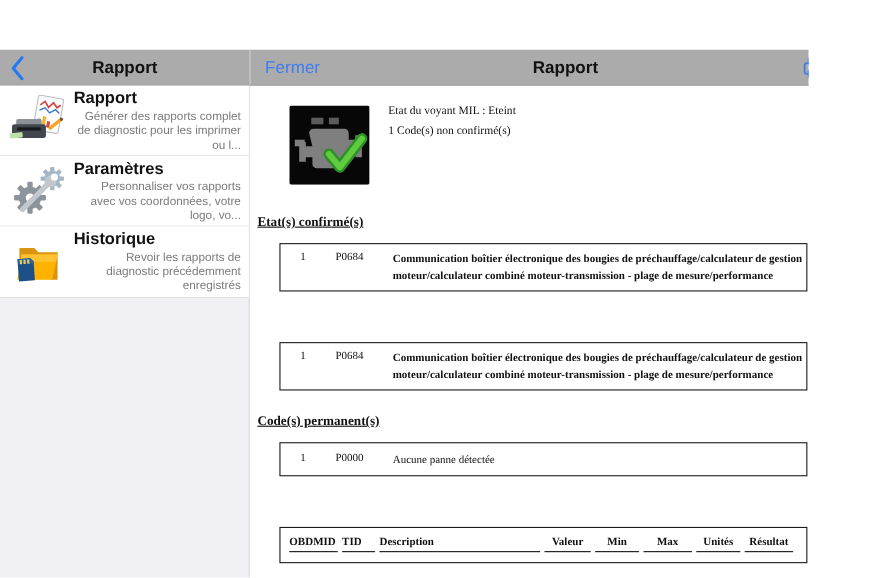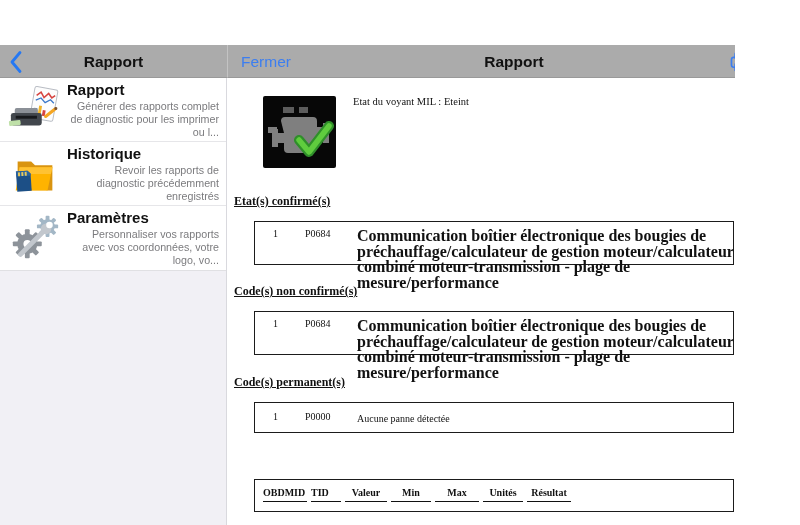--- a/index.html
+++ b/index.html
@@ -53,21 +53,21 @@
   .h-permanent{top:297px;}
   .h-monitored{top:371px;}
   .h-comments{top:455px;}
 
   .codebox{position:absolute;left:26px;width:480px;border:1.5px solid #1b1b1b;background:#fff;}
   .box-confirmed{top:143px;height:44px;}
   .box-notconfirmed{top:233px;height:44px;}
   .box-permanent{top:324px;height:31px;}
   .c-num{position:absolute;left:18px;top:6px;font-size:10px;}
   .c-code{position:absolute;left:50px;top:6px;font-size:10px;}
-  .c-desc{position:absolute;left:102px;top:6px;width:382px;font-size:16px;
+  .c-desc{position:absolute;left:102px;top:6px;width:382px;font-size:10px;
     line-height:15.5px;font-weight:bold;}
   .box-permanent .c-num,.box-permanent .c-code,.box-permanent .c-desc{top:8px;}
   .box-permanent .c-desc{font-weight:normal;font-size:10px;}
 
   .tablebox{position:absolute;left:26px;top:401px;width:480px;height:33px;
     border:1.5px solid #1b1b1b;background:#fff;display:flex;align-items:flex-start;
     padding:7px 8px 0 8px;gap:4px;}
   .th{font-size:10px;font-weight:bold;border-bottom:1.5px solid #111;
     padding-bottom:3px;white-space:nowrap;}
   .th.c{text-align:center;}
@@ -128,20 +128,90 @@
             </g>
             <rect x="7" y="23" width="24" height="7" rx="2" fill="#8b9097"></rect>
             <rect x="3" y="28" width="32" height="13" rx="2.5" fill="#42474d"></rect>
             <rect x="8" y="31" width="22" height="3" fill="#17191c"></rect>
             <rect x="1" y="36" width="12" height="5" rx="1" fill="#bfe0a8" transform="rotate(-6 7 38)"></rect>
           </svg>
         </div>
         <div class="mi-texts">
           <div class="mi-title">Rapport</div>
           <div class="mi-desc">Générer des rapports complet de diagnostic pour les imprimer ou l...</div>
+        </div>
+      </div>
+
+      <div class="menu-item">
+        <div class="mi-icon">
+          <svg width="54" height="50" viewBox="0 0 56 50">
+            <g fill="#8d939a" transform="translate(20,31)">
+              <g>
+                  <rect x="-2.5" y="-15" width="5" height="7" rx="1"></rect>
+                </g>
+              <g transform="rotate(45)">
+                  <rect x="-2.5" y="-15" width="5" height="7" rx="1"></rect>
+                </g>
+              <g transform="rotate(90)">
+                  <rect x="-2.5" y="-15" width="5" height="7" rx="1"></rect>
+                </g>
+              <g transform="rotate(135)">
+                  <rect x="-2.5" y="-15" width="5" height="7" rx="1"></rect>
+                </g>
+              <g transform="rotate(180)">
+                  <rect x="-2.5" y="-15" width="5" height="7" rx="1"></rect>
+                </g>
+              <g transform="rotate(225)">
+                  <rect x="-2.5" y="-15" width="5" height="7" rx="1"></rect>
+                </g>
+              <g transform="rotate(270)">
+                  <rect x="-2.5" y="-15" width="5" height="7" rx="1"></rect>
+                </g>
+              <g transform="rotate(315)">
+                  <rect x="-2.5" y="-15" width="5" height="7" rx="1"></rect>
+                </g>
+              <circle r="10.5"></circle>
+                <circle r="4" fill="#ffffff"></circle>
+            </g>
+            <g fill="#a3b7c6" transform="translate(41,13)">
+              <g>
+                  <rect x="-2" y="-11" width="4" height="5.5" rx="1"></rect>
+                </g>
+              <g transform="rotate(45)">
+                  <rect x="-2" y="-11" width="4" height="5.5" rx="1"></rect>
+                </g>
+              <g transform="rotate(90)">
+                  <rect x="-2" y="-11" width="4" height="5.5" rx="1"></rect>
+                </g>
+              <g transform="rotate(135)">
+                  <rect x="-2" y="-11" width="4" height="5.5" rx="1"></rect>
+                </g>
+              <g transform="rotate(180)">
+                  <rect x="-2" y="-11" width="4" height="5.5" rx="1"></rect>
+                </g>
+              <g transform="rotate(225)">
+                  <rect x="-2" y="-11" width="4" height="5.5" rx="1"></rect>
+                </g>
+              <g transform="rotate(270)">
+                  <rect x="-2" y="-11" width="4" height="5.5" rx="1"></rect>
+                </g>
+              <g transform="rotate(315)">
+                  <rect x="-2" y="-11" width="4" height="5.5" rx="1"></rect>
+                </g>
+              <circle r="7.5"></circle>
+                <circle r="3" fill="#ffffff"></circle>
+            </g>
+            <line x1="13" y1="42" x2="38" y2="17" stroke="#c2c7cd" stroke-width="5" stroke-linecap="round"></line>
+            <circle cx="39.5" cy="15.5" r="5.5" fill="#c2c7cd"></circle>
+            <circle cx="43" cy="11.5" r="3.4" fill="#ffffff"></circle>
+          </svg>
+        </div>
+        <div class="mi-texts">
+          <div class="mi-title">Paramètres</div>
+          <div class="mi-desc">Personnaliser vos rapports avec vos coordonnées, votre logo, vo...</div>
         </div>
       </div>
 
       <div class="menu-item">
         <div class="mi-icon">
           <svg width="54" height="50" viewBox="0 0 56 50">
             <path d="M10 12 h14 l4 4 h18 v26 H10 z" fill="#d99410"></path>
             <path d="M13 20 h30 l-3 22 H10 z" fill="#fdf8ee"></path>
             <path d="M12 18 L46 18 L41 42 L8 42 z" fill="#ffb300"></path>
             <path d="M12 18 L46 18 L44.5 25 L10.8 25 z" fill="#ffc233"></path>
@@ -153,135 +223,66 @@
               <rect x="18" y="23" width="2" height="4" fill="#e8c95a"></rect>
             </g>
           </svg>
         </div>
         <div class="mi-texts">
           <div class="mi-title">Historique</div>
           <div class="mi-desc">Revoir les rapports de diagnostic précédemment enregistrés</div>
         </div>
       </div>
 
-      <div class="menu-item">
-        <div class="mi-icon">
-          <svg width="54" height="50" viewBox="0 0 56 50">
-            <g fill="#8d939a" transform="translate(20,31)">
-              <g>
-                  <rect x="-2.5" y="-15" width="5" height="7" rx="1"></rect>
-                </g>
-              <g transform="rotate(45)">
-                  <rect x="-2.5" y="-15" width="5" height="7" rx="1"></rect>
-                </g>
-              <g transform="rotate(90)">
-                  <rect x="-2.5" y="-15" width="5" height="7" rx="1"></rect>
-                </g>
-              <g transform="rotate(135)">
-                  <rect x="-2.5" y="-15" width="5" height="7" rx="1"></rect>
-                </g>
-              <g transform="rotate(180)">
-                  <rect x="-2.5" y="-15" width="5" height="7" rx="1"></rect>
-                </g>
-              <g transform="rotate(225)">
-                  <rect x="-2.5" y="-15" width="5" height="7" rx="1"></rect>
-                </g>
-              <g transform="rotate(270)">
-                  <rect x="-2.5" y="-15" width="5" height="7" rx="1"></rect>
-                </g>
-              <g transform="rotate(315)">
-                  <rect x="-2.5" y="-15" width="5" height="7" rx="1"></rect>
-                </g>
-              <circle r="10.5"></circle>
-                <circle r="4" fill="#ffffff"></circle>
-            </g>
-            <g fill="#a3b7c6" transform="translate(41,13)">
-              <g>
-                  <rect x="-2" y="-11" width="4" height="5.5" rx="1"></rect>
-                </g>
-              <g transform="rotate(45)">
-                  <rect x="-2" y="-11" width="4" height="5.5" rx="1"></rect>
-                </g>
-              <g transform="rotate(90)">
-                  <rect x="-2" y="-11" width="4" height="5.5" rx="1"></rect>
-                </g>
-              <g transform="rotate(135)">
-                  <rect x="-2" y="-11" width="4" height="5.5" rx="1"></rect>
-                </g>
-              <g transform="rotate(180)">
-                  <rect x="-2" y="-11" width="4" height="5.5" rx="1"></rect>
-                </g>
-              <g transform="rotate(225)">
-                  <rect x="-2" y="-11" width="4" height="5.5" rx="1"></rect>
-                </g>
-              <g transform="rotate(270)">
-                  <rect x="-2" y="-11" width="4" height="5.5" rx="1"></rect>
-                </g>
-              <g transform="rotate(315)">
-                  <rect x="-2" y="-11" width="4" height="5.5" rx="1"></rect>
-                </g>
-              <circle r="7.5"></circle>
-                <circle r="3" fill="#ffffff"></circle>
-            </g>
-            <line x1="13" y1="42" x2="38" y2="17" stroke="#c2c7cd" stroke-width="5" stroke-linecap="round"></line>
-            <circle cx="39.5" cy="15.5" r="5.5" fill="#c2c7cd"></circle>
-            <circle cx="43" cy="11.5" r="3.4" fill="#ffffff"></circle>
-          </svg>
-        </div>
-        <div class="mi-texts">
-          <div class="mi-title">Paramètres</div>
-          <div class="mi-desc">Personnaliser vos rapports avec vos coordonnées, votre logo, vo...</div>
-        </div>
-      </div>
-
     </div>
   </aside>
 
   <main class="report">
 
     <div class="mil-icon">
       <svg width="73" height="72" viewBox="0 0 73 72">
         <rect x="0" y="0" width="73" height="72" rx="2" fill="#070707"></rect>
         <rect x="20" y="11" width="11" height="6" fill="#5c5c5c"></rect>
         <rect x="36" y="11" width="9" height="6" fill="#5c5c5c"></rect>
         <path d="M18 25 a4 4 0 0 1 4 -4 h28 a4 4 0 0 1 4 4 v6 h6 v-4 h6 v20 h-6 v-4 h-6 v6 l-8 8 H25 a4 4 0 0 1 -4 -4 v-6 h-6 v4 h-6 V33 h6 v4 h6 z" fill="#7f7f7f"></path>
         <rect x="5" y="31" width="9" height="6" fill="#7f7f7f"></rect>
         <path d="M36 44 L46 56 L66 30" fill="none" stroke="#2f8f2a" stroke-width="10" stroke-linecap="round" stroke-linejoin="round"></path>
         <path d="M36 44 L46 56 L66 30" fill="none" stroke="#5fcc3e" stroke-width="5.5" stroke-linecap="round" stroke-linejoin="round"></path>
       </svg>
     </div>
 
     <div class="mil-lines">
       <div>Etat du voyant MIL : Eteint</div>
+      <div>1 Code(s) non confirmé(s)</div>
     </div>
 
     <div class="rpt-h h-confirmed">Etat(s) confirmé(s)</div>
     <div class="codebox box-confirmed">
       <span class="c-num">1</span>
       <span class="c-code">P0684</span>
       <span class="c-desc">Communication boîtier électronique des bougies de préchauffage/calculateur de gestion moteur/calculateur combiné moteur-transmission - plage de mesure/performance</span>
     </div>
 
-    <div class="rpt-h h-notconfirmed">Code(s) non confirmé(s)</div>
     <div class="codebox box-notconfirmed">
       <span class="c-num">1</span>
       <span class="c-code">P0684</span>
       <span class="c-desc">Communication boîtier électronique des bougies de préchauffage/calculateur de gestion moteur/calculateur combiné moteur-transmission - plage de mesure/performance</span>
     </div>
 
     <div class="rpt-h h-permanent">Code(s) permanent(s)</div>
     <div class="codebox box-permanent">
       <span class="c-num">1</span>
       <span class="c-code">P0000</span>
       <span class="c-desc">Aucune panne détectée</span>
     </div>
 
     <div class="tablebox">
       <div class="th th-obdmid">OBDMID</div>
       <div class="th th-tid">TID</div>
+      <div class="th th-descr">Description</div>
       <div class="th th-valeur c">Valeur</div>
       <div class="th th-min c">Min</div>
       <div class="th th-max c">Max</div>
       <div class="th th-unites c">Unités</div>
       <div class="th th-resultat c">Résultat</div>
     </div>
 
     <div class="rpt-h h-comments">Commentaires</div>
 
   </main>

